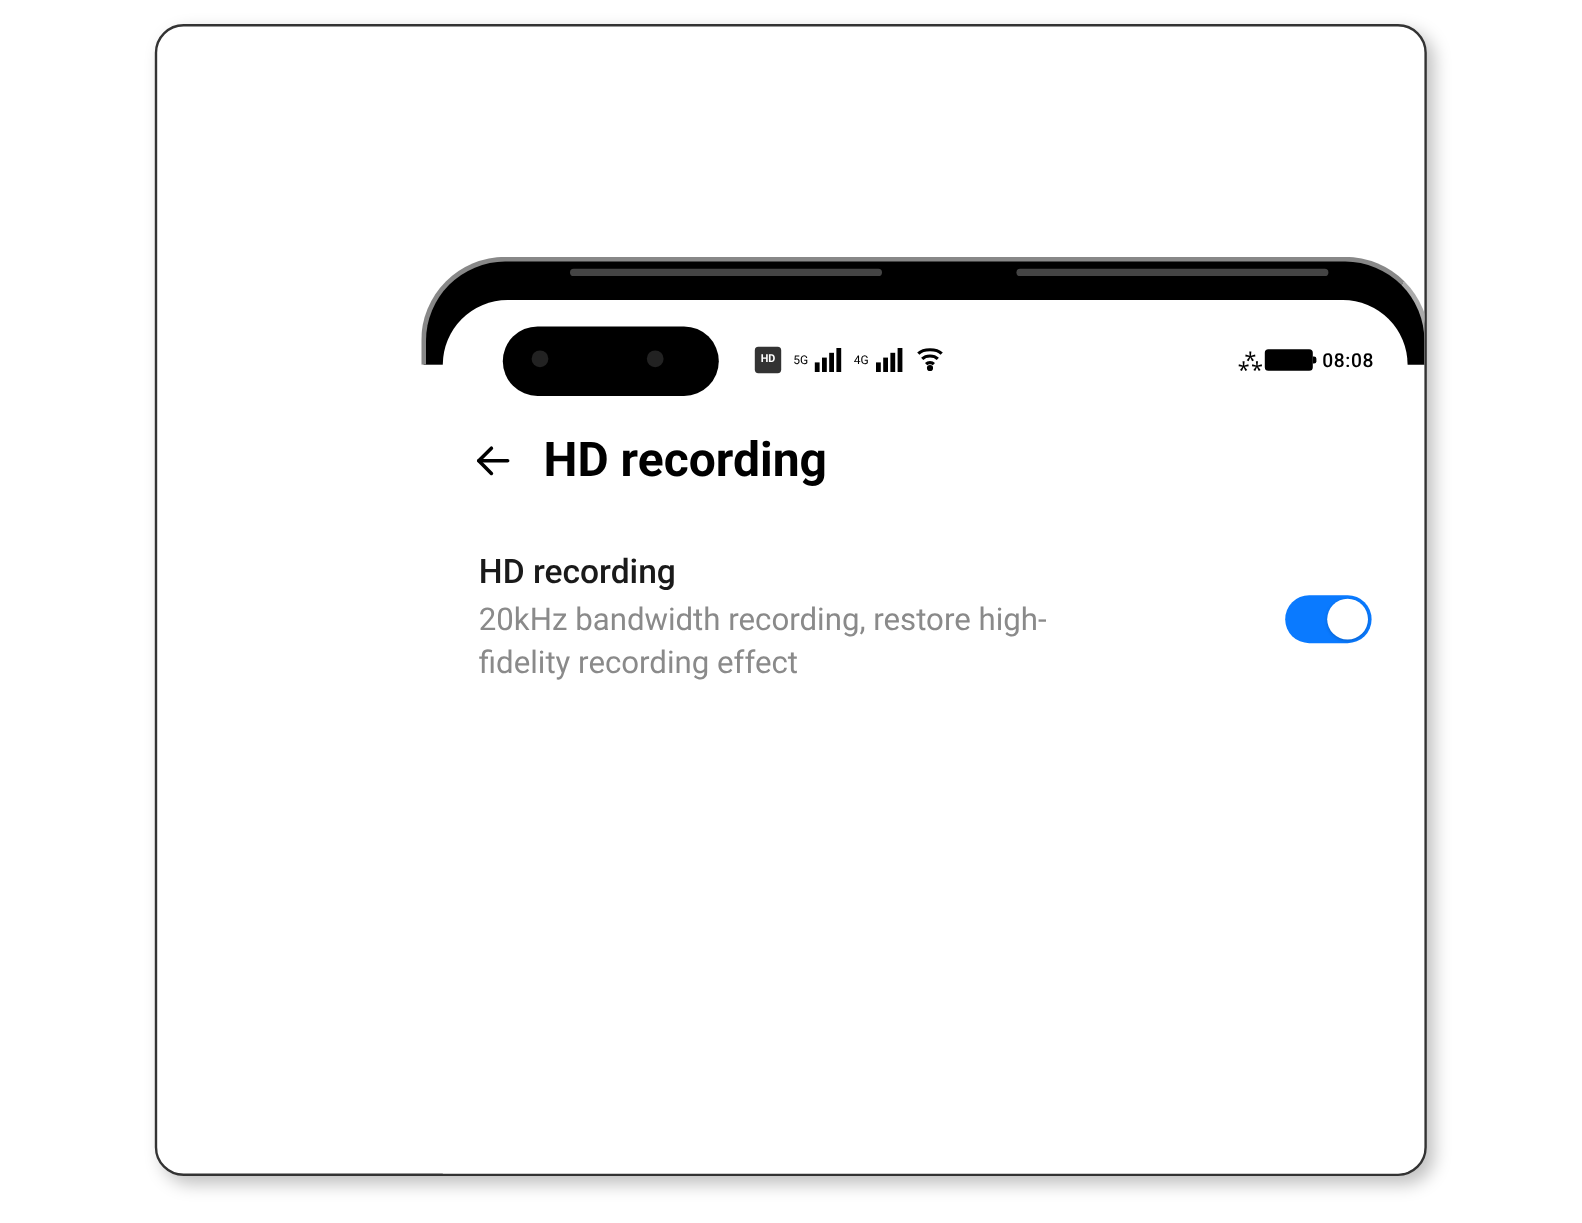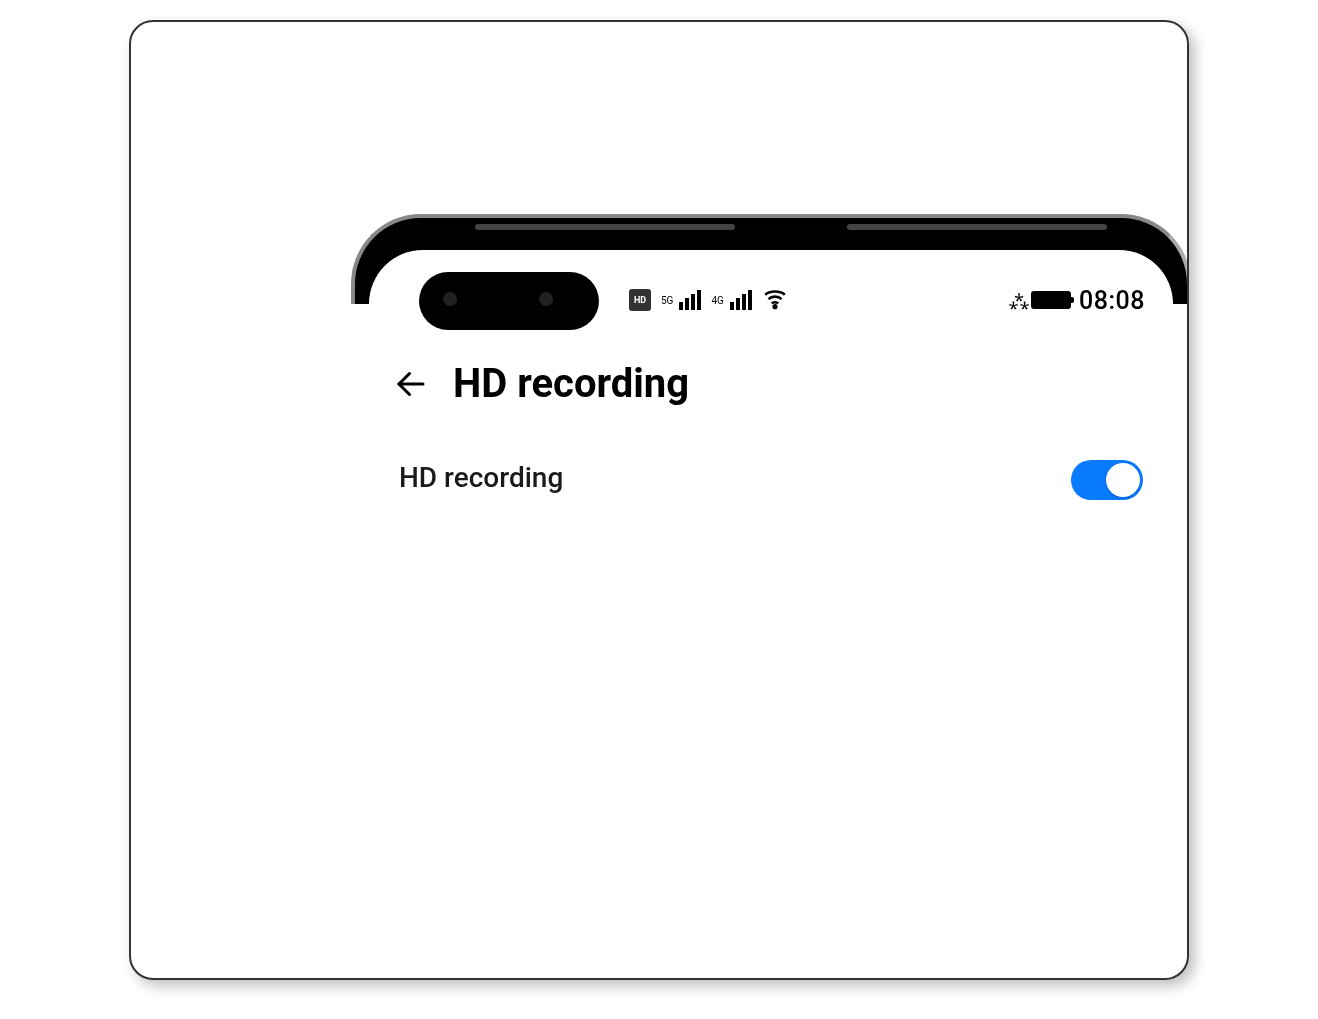--- a/index.html
+++ b/index.html
@@ -182,21 +182,21 @@
       content: "";
       position: absolute;
       right: -5px;
       top: 4px;
       width: 3px;
       height: 6px;
       background: #000;
       border-radius: 0 2px 2px 0;
     }
     .time {
-      font-size: 25px;
+      font-size: 16px;
       font-weight: 500;
       letter-spacing: 0.5px;
     }
     .header {
       position: absolute;
       top: 110px;
       left: 24px;
       right: 24px;
       display: flex;
       align-items: center;
@@ -334,20 +334,21 @@
             <line x1="20" y1="12" x2="4" y2="12"></line>
             <polyline points="11 5 4 12 11 19"></polyline>
           </svg>
         </div>
         <div class="page-title">HD recording</div>
       </div>
 
       <div class="setting-row">
         <div class="setting-text">
           <div class="setting-title">HD recording</div>
+          <div class="setting-description">20kHz bandwidth recording, restore high-fidelity recording effect</div>
         </div>
         <div class="toggle"></div>
       </div>
 
     </div>
     <div class="side-button-gray"></div>
     <div class="side-button-red"></div>
   </div>
 </div>
 

